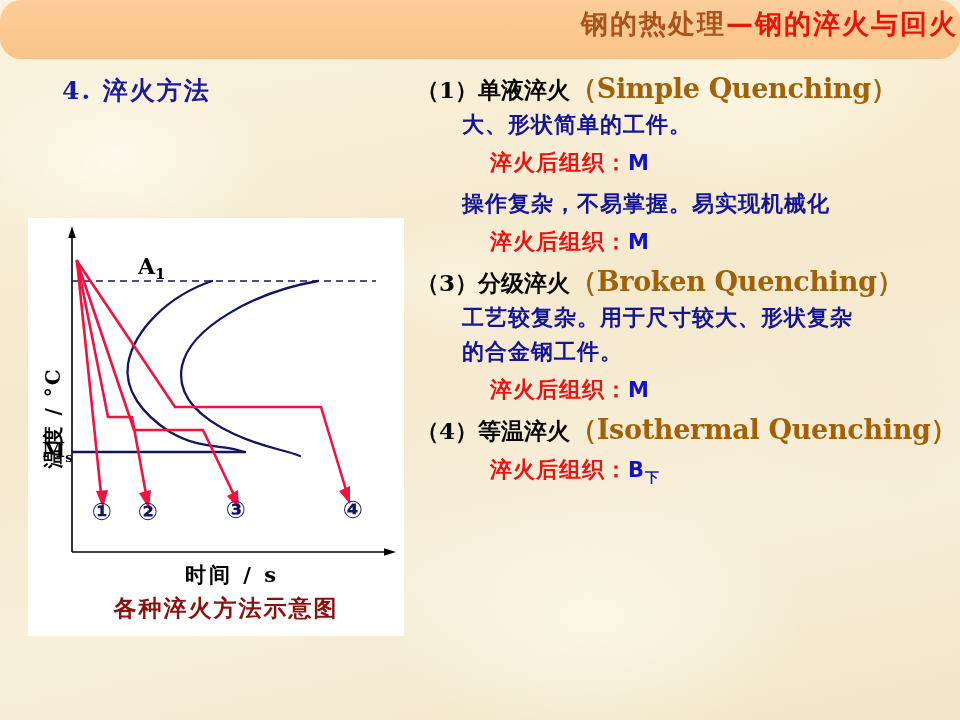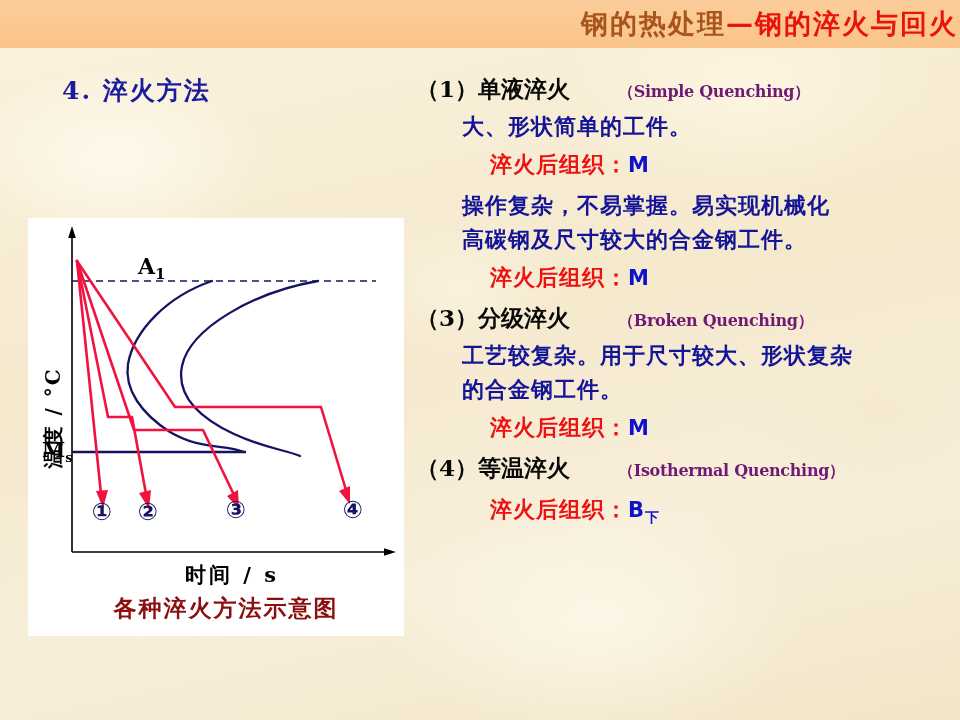--- a/index.html
+++ b/index.html
@@ -20,22 +20,23 @@
       radial-gradient(ellipse 210px 140px at 92% 58%, rgba(243,231,203,.5), rgba(243,231,203,0) 70%),
       radial-gradient(ellipse 160px 100px at 48% 40%, rgba(255,250,235,.5), rgba(255,250,235,0) 72%),
       linear-gradient(168deg, #FBF3DF 0%, #F5E9CD 45%, #F8EFDB 72%, #F2E6C8 100%);
     position: relative;
   }
 
   
   #header-banner {
     position: absolute;
     left: 0; top: 0;
-    width: 960px; height: 48px;
+    width: 960px; height: 59px;
     background: linear-gradient(180deg, #FCCD9A 0%, #FBC890 55%, #FAC488 100%);
+    border-radius: 21px;
   }
   #header-title {
     position: absolute;
     right: 2px; top: 6px;
     white-space: nowrap;
     font-family: "DejaVu Serif", "Liberation Serif", serif;
     font-size: 27px;
     font-weight: bold;
     letter-spacing: 2px;
   }
@@ -72,21 +73,21 @@
   .item-block { margin-bottom: 2px; }
   .item-title {
     font-family: "DejaVu Serif", "Liberation Serif", serif;
     font-size: 23px;
     font-weight: bold;
     line-height: 34px;
     white-space: nowrap;
     letter-spacing: 0px;
   }
   .item-title .cn { color: #080808; }
-  .item-title .en { color: #701a75; font-size: 16px; letter-spacing: -0.3px; margin-left: 48px; }
+  .item-title .en { color: #a16207; font-size: 27px; letter-spacing: -0.3px; }
   .item-body {
     font-family: "DejaVu Serif", "Liberation Serif", serif;
     font-size: 22px;
     font-weight: bold;
     color: #141499;
     line-height: 34px;
     letter-spacing: 1px;
     margin-left: 46px;
     white-space: nowrap;
   }
@@ -175,21 +176,20 @@
       <span class="cn">（1）</span><span class="cn">单液淬火</span><span class="en">（Simple Quenching）</span>
     </div>
     <div class="item-body">大、形状简单的工件。</div>
     <div class="result-line">
       <span class="res-label">淬火后组织：</span><span class="res-value">M</span>
     </div>
   </div>
 
   <div class="item-block">
     <div class="item-body">操作复杂，不易掌握。易实现机械化</div>
-    <div class="item-body">高碳钢及尺寸较大的合金钢工件。</div>
     <div class="result-line">
       <span class="res-label">淬火后组织：</span><span class="res-value">M</span>
     </div>
   </div>
 
   <div class="item-block">
     <div class="item-title">
       <span class="cn">（3）</span><span class="cn">分级淬火</span><span class="en">（Broken Quenching）</span>
     </div>
     <div class="item-body">工艺较复杂。用于尺寸较大、形状复杂</div>

